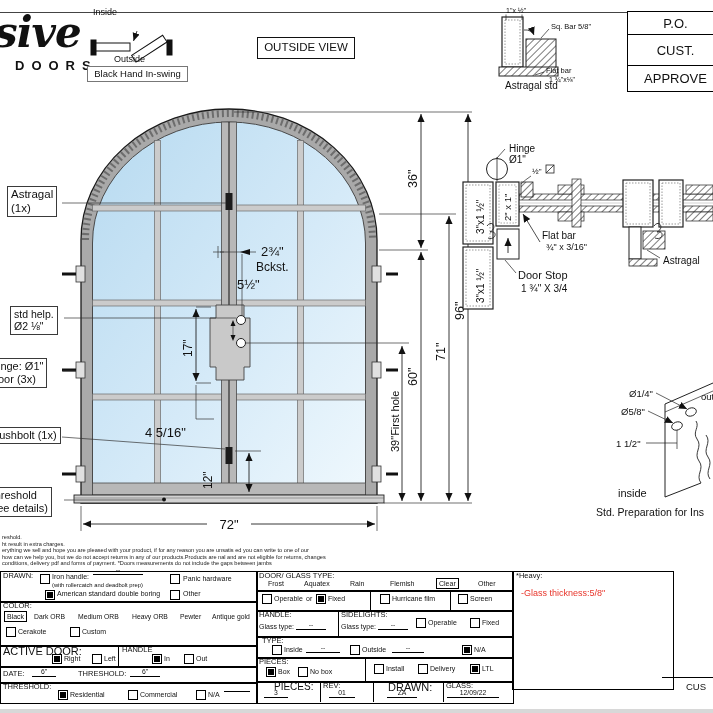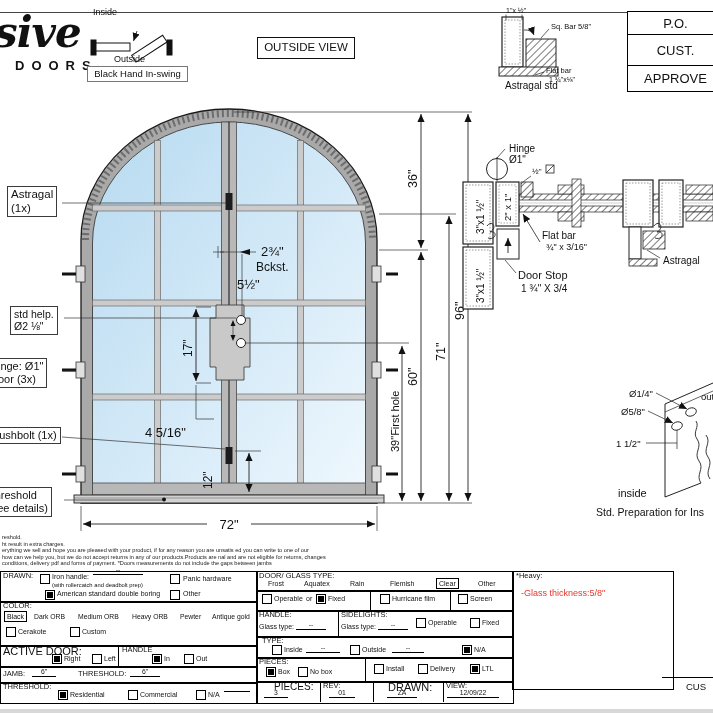--- a/index.html
+++ b/index.html
@@ -333,21 +333,21 @@
   <span class="cb" style="left:52px;top:654px" data-checked="true"></span>
   <div class="t" style="left:64px;top:655px;font-size:7px">Right</div>
   <span class="cb" style="left:92px;top:654px" data-checked="false"></span>
   <div class="t" style="left:104px;top:655px;font-size:7px">Left</div>
   <div class="t" style="left:122px;top:646px;font-size:7.5px">HANDLE</div>
   <span class="cb" style="left:152px;top:654px" data-checked="true"></span>
   <div class="t" style="left:164px;top:655px;font-size:7px">In</div>
   <span class="cb" style="left:184px;top:654px" data-checked="false"></span>
   <div class="t" style="left:196px;top:655px;font-size:7px">Out</div>
 
-  <div class="t" style="left:3px;top:670px;font-size:7.5px">JAMB:</div>
+  <div class="t" style="left:3px;top:670px;font-size:7.5px">DATE:</div>
   <span class="uv" style="left:32px;top:668px;width:24px">6"</span>
   <div class="t" style="left:78px;top:670px;font-size:7.5px">THRESHOLD:</div>
   <span class="uv" style="left:130px;top:668px;width:30px">6"</span>
 
   <div class="t" style="left:3px;top:683px;font-size:7.5px">THRESHOLD:</div>
   <span class="cb" style="left:58px;top:690px" data-checked="true"></span>
   <div class="t" style="left:70px;top:691px;font-size:7px">Residential</div>
   <span class="cb" style="left:128px;top:690px" data-checked="false"></span>
   <div class="t" style="left:140px;top:691px;font-size:7px">Commercial</div>
   <span class="cb" style="left:196px;top:690px" data-checked="false"></span>
@@ -404,21 +404,21 @@
   <div class="t" style="left:430px;top:665px;font-size:7px">Delivery</div>
   <span class="cb" style="left:470px;top:664px" data-checked="true"></span>
   <div class="t" style="left:482px;top:665px;font-size:7px">LTL</div>
 
   <div class="t" style="left:274px;top:682px;font-size:10px">PIECES:</div>
   <span class="uv" style="left:264px;top:689px;width:24px">3</span>
   <div class="t" style="left:323px;top:682px;font-size:7.5px">REV:</div>
   <span class="uv" style="left:329px;top:689px;width:26px">01</span>
   <div class="t" style="left:388px;top:682px;font-size:11px">DRAWN:</div>
   <span class="uv" style="left:387px;top:689px;width:30px">ZA</span>
-  <div class="t" style="left:446px;top:682px;font-size:7.5px">VIEW:</div>
+  <div class="t" style="left:446px;top:682px;font-size:7.5px">GLASS:</div>
   <span class="uv" style="left:447px;top:689px;width:52px">12/09/22</span>
 
   <div class="t" style="left:516px;top:572px;font-size:7.5px">*Heavy:</div>
   <div class="note-red" style="left:521px;top:588px">-Glass thickness:5/8"</div>
 
   <div style="position:absolute;left:662px;top:677px;width:51px;height:0;border-top:1.6px solid #000"></div>
   <div class="t" style="left:686px;top:682px;font-size:9.5px">CUS</div>
 
   <div class="graybar"></div>
 </div>

